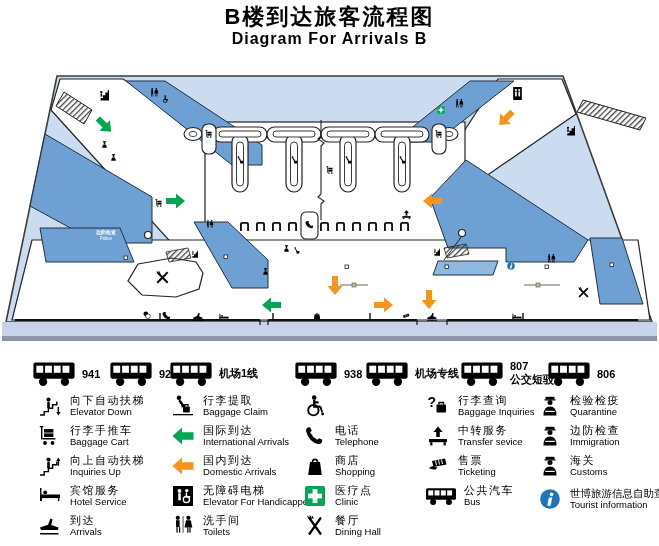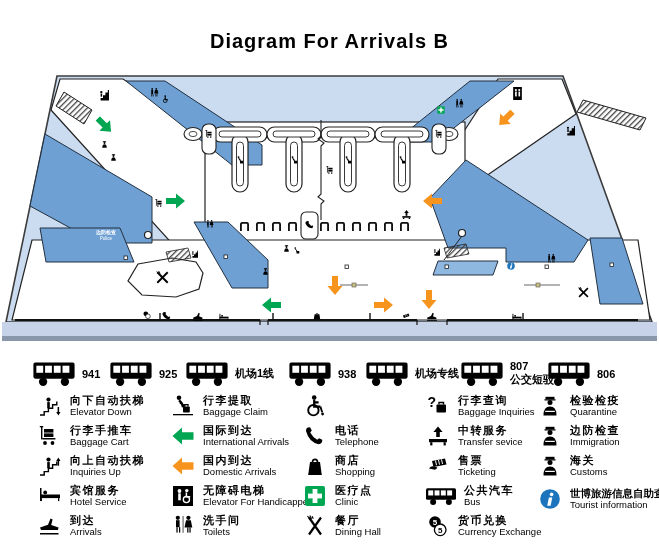--- a/index.html
+++ b/index.html
@@ -1,34 +1,34 @@
 <!DOCTYPE html>
 <html><head>
 <meta charset="utf-8">
 <style>
   html,body{margin:0;padding:0;background:#fff;}
   .page{position:relative;width:659px;height:546px;background:#fff;overflow:hidden;
         font-family:"Liberation Sans","DejaVu Sans",sans-serif;color:#000;}
   .title-zh{position:absolute;top:2px;left:0;width:100%;text-align:center;
             font-size:22px;font-weight:bold;letter-spacing:2px;}
   .title-en{position:absolute;top:30px;left:0;width:100%;text-align:center;
-            font-size:20px;font-weight:bold;letter-spacing:1px;}
+            font-size:16px;font-weight:bold;letter-spacing:1px;}
   .map{position:absolute;left:0;top:70px;width:659px;height:287px;}
   
   .bus-item{position:absolute;top:360px;display:flex;align-items:center;}
   .bus-item svg{display:block;}
   .bus-label{margin-left:7px;font-size:11px;font-weight:bold;white-space:nowrap;}
   .bus-label .l2{display:block;text-align:right;}
   
   .leg-col{position:absolute;top:394px;}
   .li{display:flex;align-items:flex-start;margin-bottom:5px;height:25px;}
   .lic{width:24px;height:24px;flex:0 0 24px;display:block;}
   .lic.wide{width:30px;flex-basis:30px;}
   .lt{margin-left:8px;}
-  .zh{font-size:11px;font-weight:bold;letter-spacing:1.5px;line-height:12px;white-space:nowrap;}
+  .zh{font-size:11px;font-weight:normal;letter-spacing:1.5px;line-height:12px;white-space:nowrap;}
   .en{font-size:9.5px;line-height:11px;white-space:nowrap;}
   .gap-top{margin-top:8px;}
   svg text{font-family:"Liberation Sans","DejaVu Sans",sans-serif;}
 </style>
 </head>
 <body>
 
 <svg width="0" height="0" style="position:absolute" aria-hidden="true">
 <defs>
   <pattern id="hatch" width="4" height="4" patternUnits="userSpaceOnUse" patternTransform="rotate(45)">
@@ -261,20 +261,21 @@
   <symbol id="L-info" viewBox="0 0 24 24">
         <circle cx="12" cy="12" r="9.8" fill="#1C75BC"></circle>
         <circle cx="13.6" cy="7.4" r="1.8" fill="#fff"></circle>
         <path d="M10.9,10.6 h3.4 l-1.7,8.2 h-3.4 z" fill="#fff"></path>
       </symbol>
 </defs>
 </svg>
 
 <div class="page">
 
+  <div class="title-zh">B楼到达旅客流程图</div>
   <div class="title-en">Diagram For Arrivals B</div>
 
   <svg class="map" viewBox="0 0 659 287">
 
     <path d="M57,6 L563,6 L652,252 L6,252 Z" fill="#CBDCF1" stroke="#3c3c3c" stroke-width="1.6"></path>
     <rect x="2" y="252" width="655" height="14" fill="#C7D3E8"></rect>
     <rect x="2" y="266" width="655" height="5" fill="#8A97AB"></rect>
 
     <g fill="#fff" stroke="#222" stroke-width="1.2">
       <path d="M60,9 L123,9 L252,93 L252,178 L176,178 L51,40 Z"></path>
@@ -443,27 +444,27 @@
         <use href="#L-bus"></use>
       </svg>
       <span class="bus-label">941</span>
     </div>
   <div class="bus-item" style="left:110px">
       <svg viewBox="0 0 40 26" width="42" height="27">
         <use href="#L-bus"></use>
       </svg>
       <span class="bus-label">925</span>
     </div>
-  <div class="bus-item" style="left:186px">
+  <div class="bus-item" style="left:170px">
       <svg viewBox="0 0 40 26" width="42" height="27">
         <use href="#L-bus"></use>
       </svg>
       <span class="bus-label">机场1线</span>
     </div>
-  <div class="bus-item" style="left:289px">
+  <div class="bus-item" style="left:295px">
       <svg viewBox="0 0 40 26" width="42" height="27">
         <use href="#L-bus"></use>
       </svg>
       <span class="bus-label">938</span>
     </div>
   <div class="bus-item" style="left:366px">
       <svg viewBox="0 0 40 26" width="42" height="27">
         <use href="#L-bus"></use>
       </svg>
       <span class="bus-label">机场专线</span>
@@ -651,29 +652,20 @@
       </div>
     <div class="li">
         <svg class="lic wide" viewBox="0 0 40 26">
           <use href="#L-bus"></use>
         </svg>
         <div class="lt">
           <div class="zh">公共汽车</div>
           <div class="en">Bus</div>
         </div>
       </div>
-    <div class="li">
-        <svg class="lic" viewBox="0 0 24 24">
-          <use href="#L-currency"></use>
-        </svg>
-        <div class="lt">
-          <div class="zh">货币兑换</div>
-          <div class="en">Currency Exchange</div>
-        </div>
-      </div>
   </div>
 
   <div class="leg-col" style="left:538px">
     <div class="li">
         <svg class="lic" viewBox="0 0 24 24">
           <use href="#L-officer"></use>
         </svg>
         <div class="lt">
           <div class="zh">检验检疫</div>
           <div class="en">Quarantine</div>

